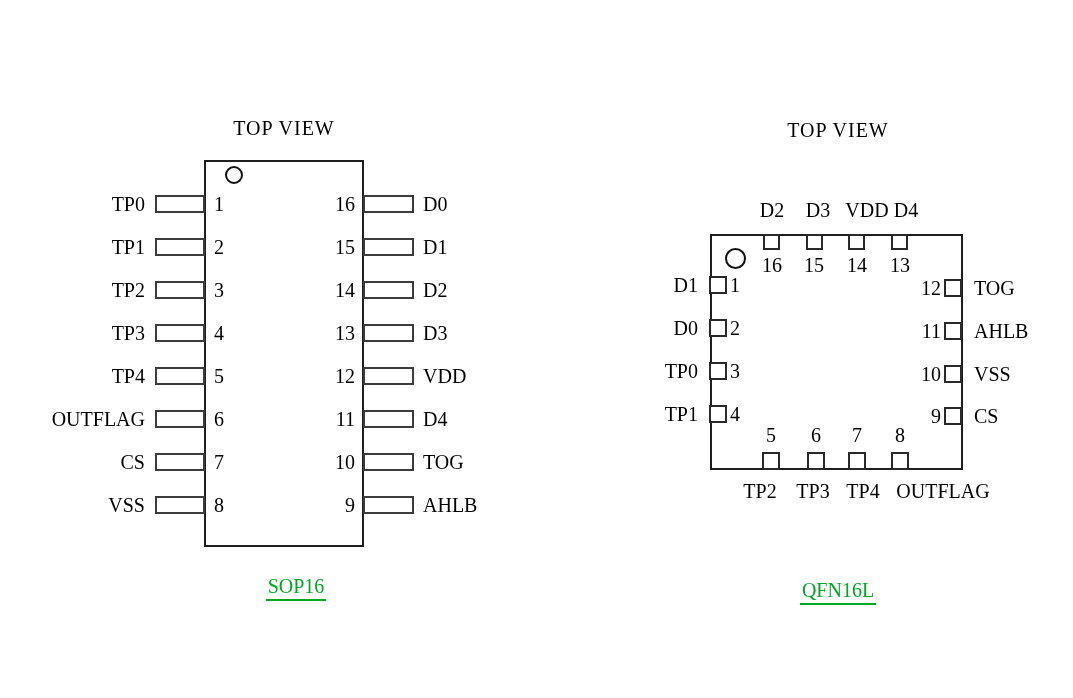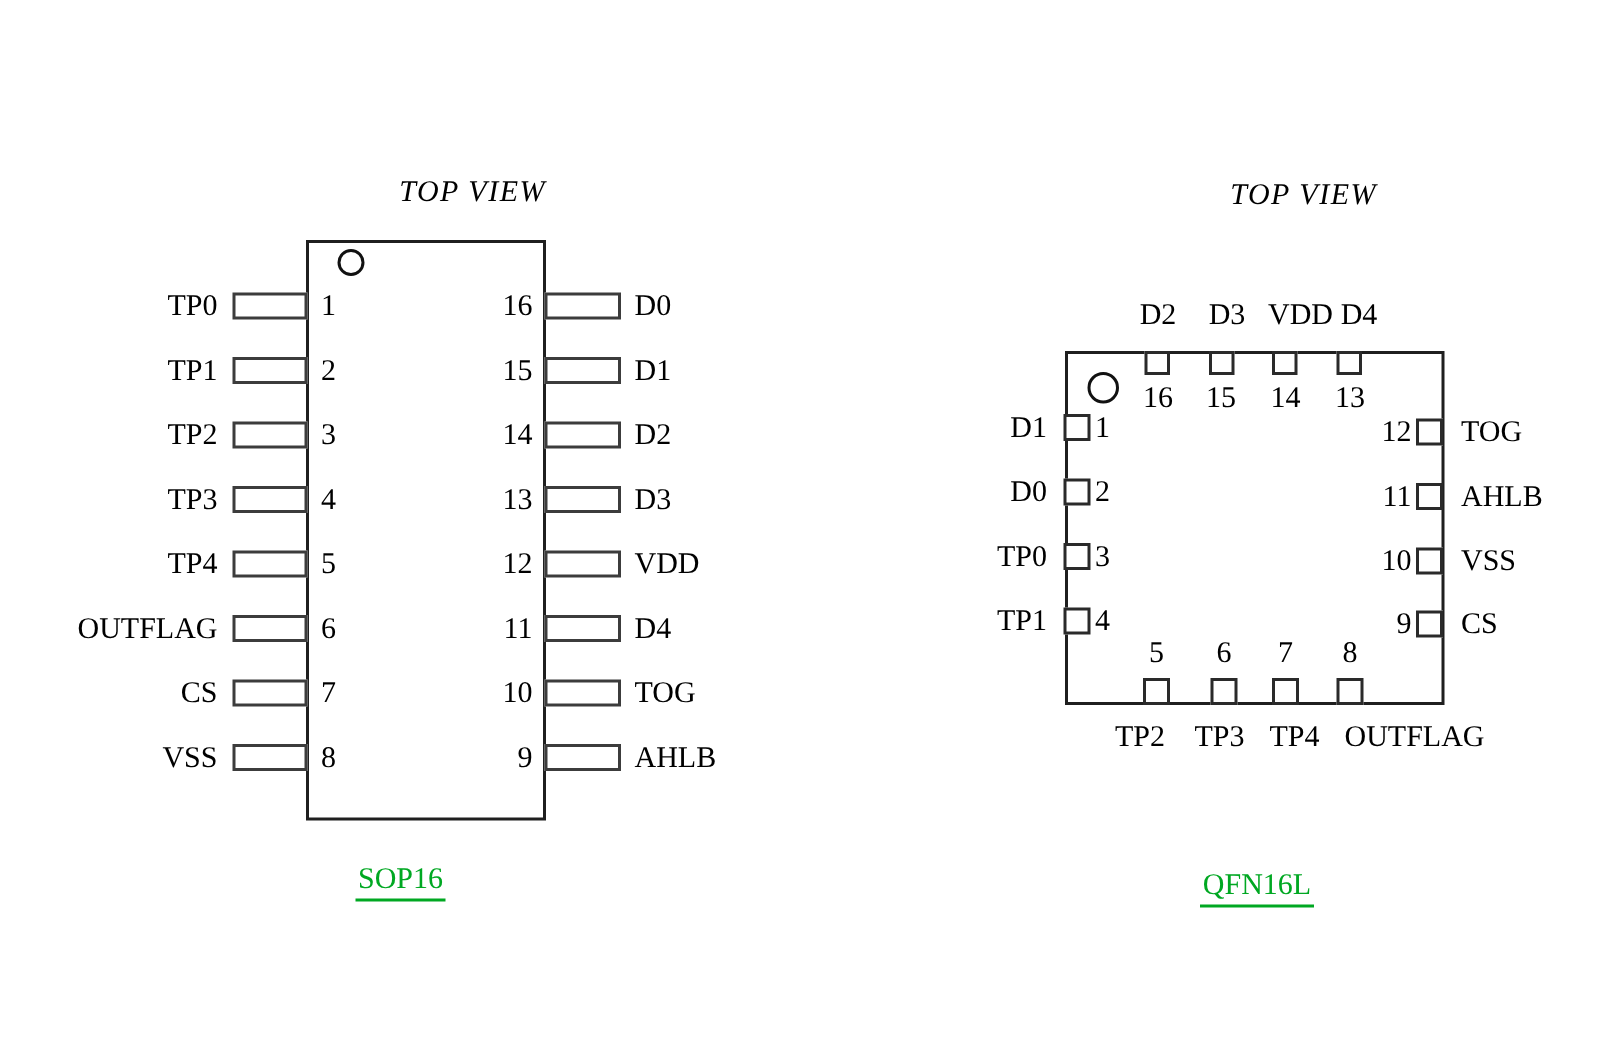--- a/index.html
+++ b/index.html
@@ -1,19 +1,19 @@
 <!DOCTYPE html>
 <html style="--link_green: #00a822; --line: #1f1f1f;"><head>
 <meta charset="utf-8">
 <style>
   html,body{margin:0;padding:0;background:#fff;}
   .page{position:relative;width:1073px;height:698px;background:#fff;overflow:hidden;
         font-family:"Liberation Serif","DejaVu Serif",serif;color:#000;}
   .lbl{position:absolute;font-size:20px;line-height:24px;white-space:nowrap;color:#000;}
-  .title{position:absolute;font-size:20px;line-height:24px;letter-spacing:1px;text-align:right;font-style:italic;}
+  .title{position:absolute;font-size:20px;line-height:24px;letter-spacing:1px;text-align:center;}
   .pkg{position:absolute;border:2px solid var(--line,#1f1f1f);background:#fff;box-sizing:border-box;}
   .lead{position:absolute;border:2px solid #3c3c3c;background:#fff;box-sizing:border-box;}
   .sq{position:absolute;border:2px solid #2a2a2a;background:#fff;box-sizing:border-box;}
   .dot{position:absolute;border:2px solid #111;border-radius:50%;background:#fff;box-sizing:border-box;}
   .pkgname-wrap{position:absolute;font-size:20px;line-height:24px;text-align:center;}
   .pkgname{display:inline-block;color:var(--link_green,#00a822);
            border-bottom:2px solid var(--link_green,#00a822);padding:0 2px 1px 2px;}
   .r{text-align:right;}
   .c{text-align:center;}
 </style>
@@ -85,21 +85,21 @@
     <div class="lbl" style="left:423px;top:407px;">D4</div>
 
     <div class="lbl r" style="left:275px;top:450px;width:80px;">10</div>
     <div class="lead" style="left:363px;top:453px;width:51px;height:18px;"></div>
     <div class="lbl" style="left:423px;top:450px;">TOG</div>
 
     <div class="lbl r" style="left:275px;top:493px;width:80px;">9</div>
     <div class="lead" style="left:363px;top:496px;width:51px;height:18px;"></div>
     <div class="lbl" style="left:423px;top:493px;">AHLB</div>
 
-    <div class="pkgname-wrap" style="left:187px;top:574px;width:160px;text-decoration:underline;">
+    <div class="pkgname-wrap" style="left:216px;top:574px;width:160px;text-decoration:underline;">
       <span class="pkgname">SOP16</span>
     </div>
   </div>
 
   <div>
     <div class="title" style="left:758px;top:118px;width:160px;">TOP VIEW</div>
 
     <div class="pkg" style="left:710px;top:234px;width:253px;height:236px;"></div>
     <div class="dot" style="left:725px;top:248px;width:21px;height:21px;"></div>
 

